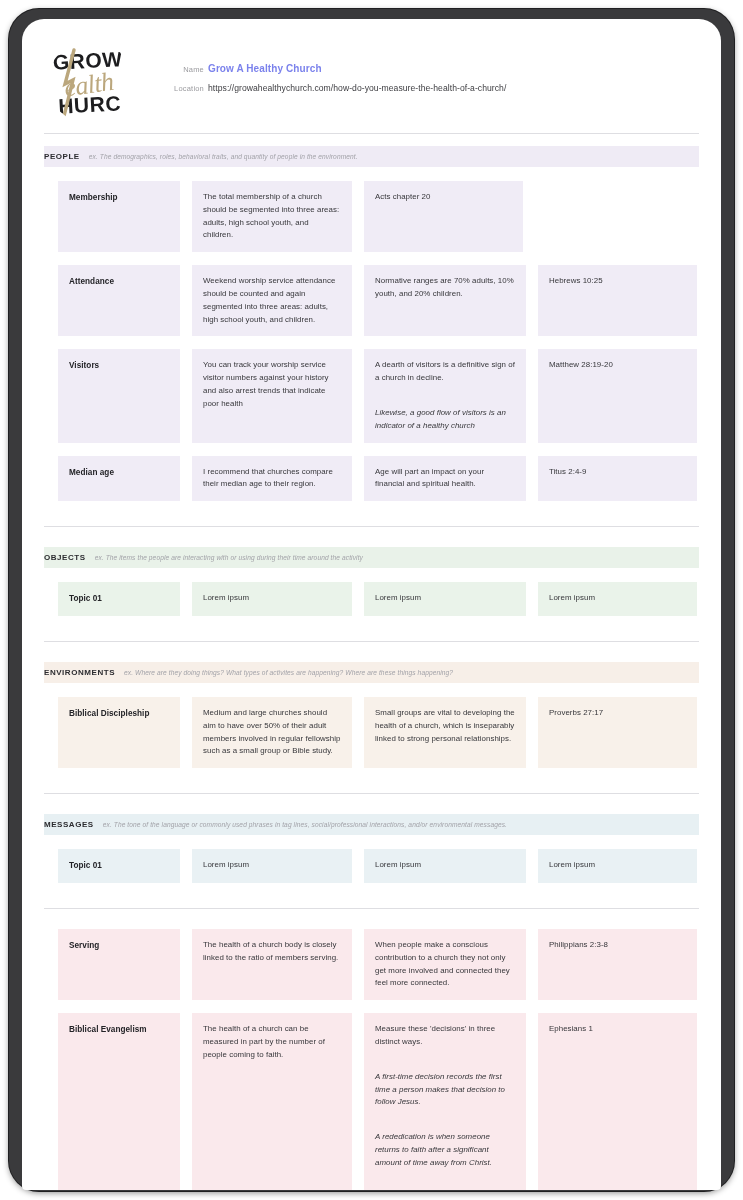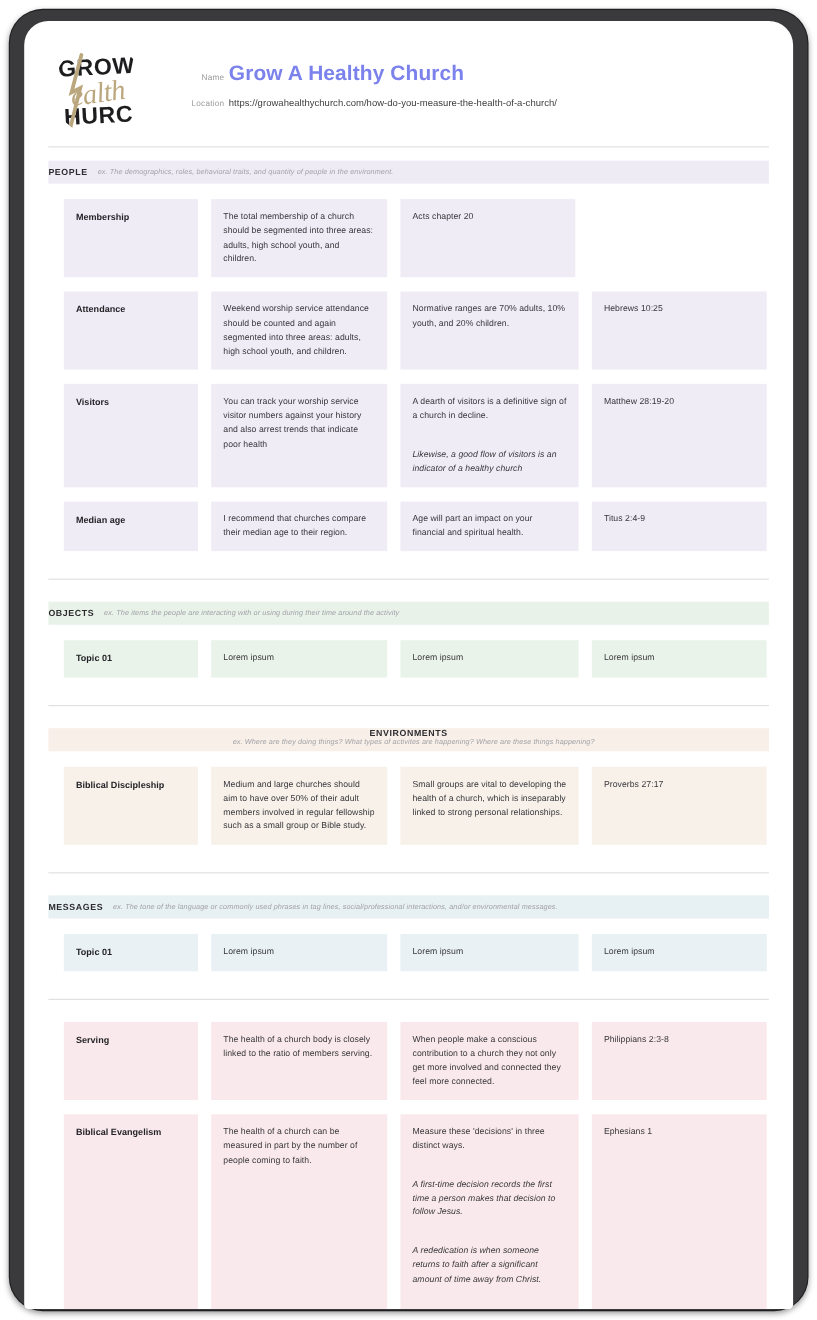--- a/index.html
+++ b/index.html
@@ -67,21 +67,21 @@
   .meta-label {
     width: 44px;
     flex: 0 0 44px;
     text-align: right;
     font-size: 7.5px;
     color: #9b9b9f;
     letter-spacing: .2px;
     padding-right: 4px;
   }
   .meta-name {
-    font-size: 19px;
+    font-size: 10px;
     font-weight: bold;
     color: #7b82ec;
     letter-spacing: .1px;
   }
   .meta-loc {
     font-size: 8.6px;
     color: #3d3d41;
     letter-spacing: .05px;
   }
 
@@ -137,21 +137,21 @@
   .c-b      { flex: 0 0 162px; margin-right: 12px; }
   .c-c      { flex: 0 0 159px; }
   .topic-text { font-weight: bold; font-size: 8.2px; color: #232327; }
   .cell p + p { margin-top: 22px; font-style: italic; }
 
   
   .people       .band { background: #efebf5; }
   .people       .cell { background: #f0ecf6; }
   .objects      .band { background: #e9f2e9; }
   .objects      .cell { background: #eaf3ea; }
-  .environments .band { background: #f7efe8; flex-direction: column; }
+  .environments .band { background: #f7efe8; }
   .environments .cell { background: #f8f1ea; }
   .messages     .band { background: #e7f0f3; }
   .messages     .cell { background: #e9f1f4; }
   .services     .band { background: #f9e9ec; }
   .services     .cell { background: #fae9ec; }
 </style>
 </head>
 <body>
 
 <div id="bezel"></div>

